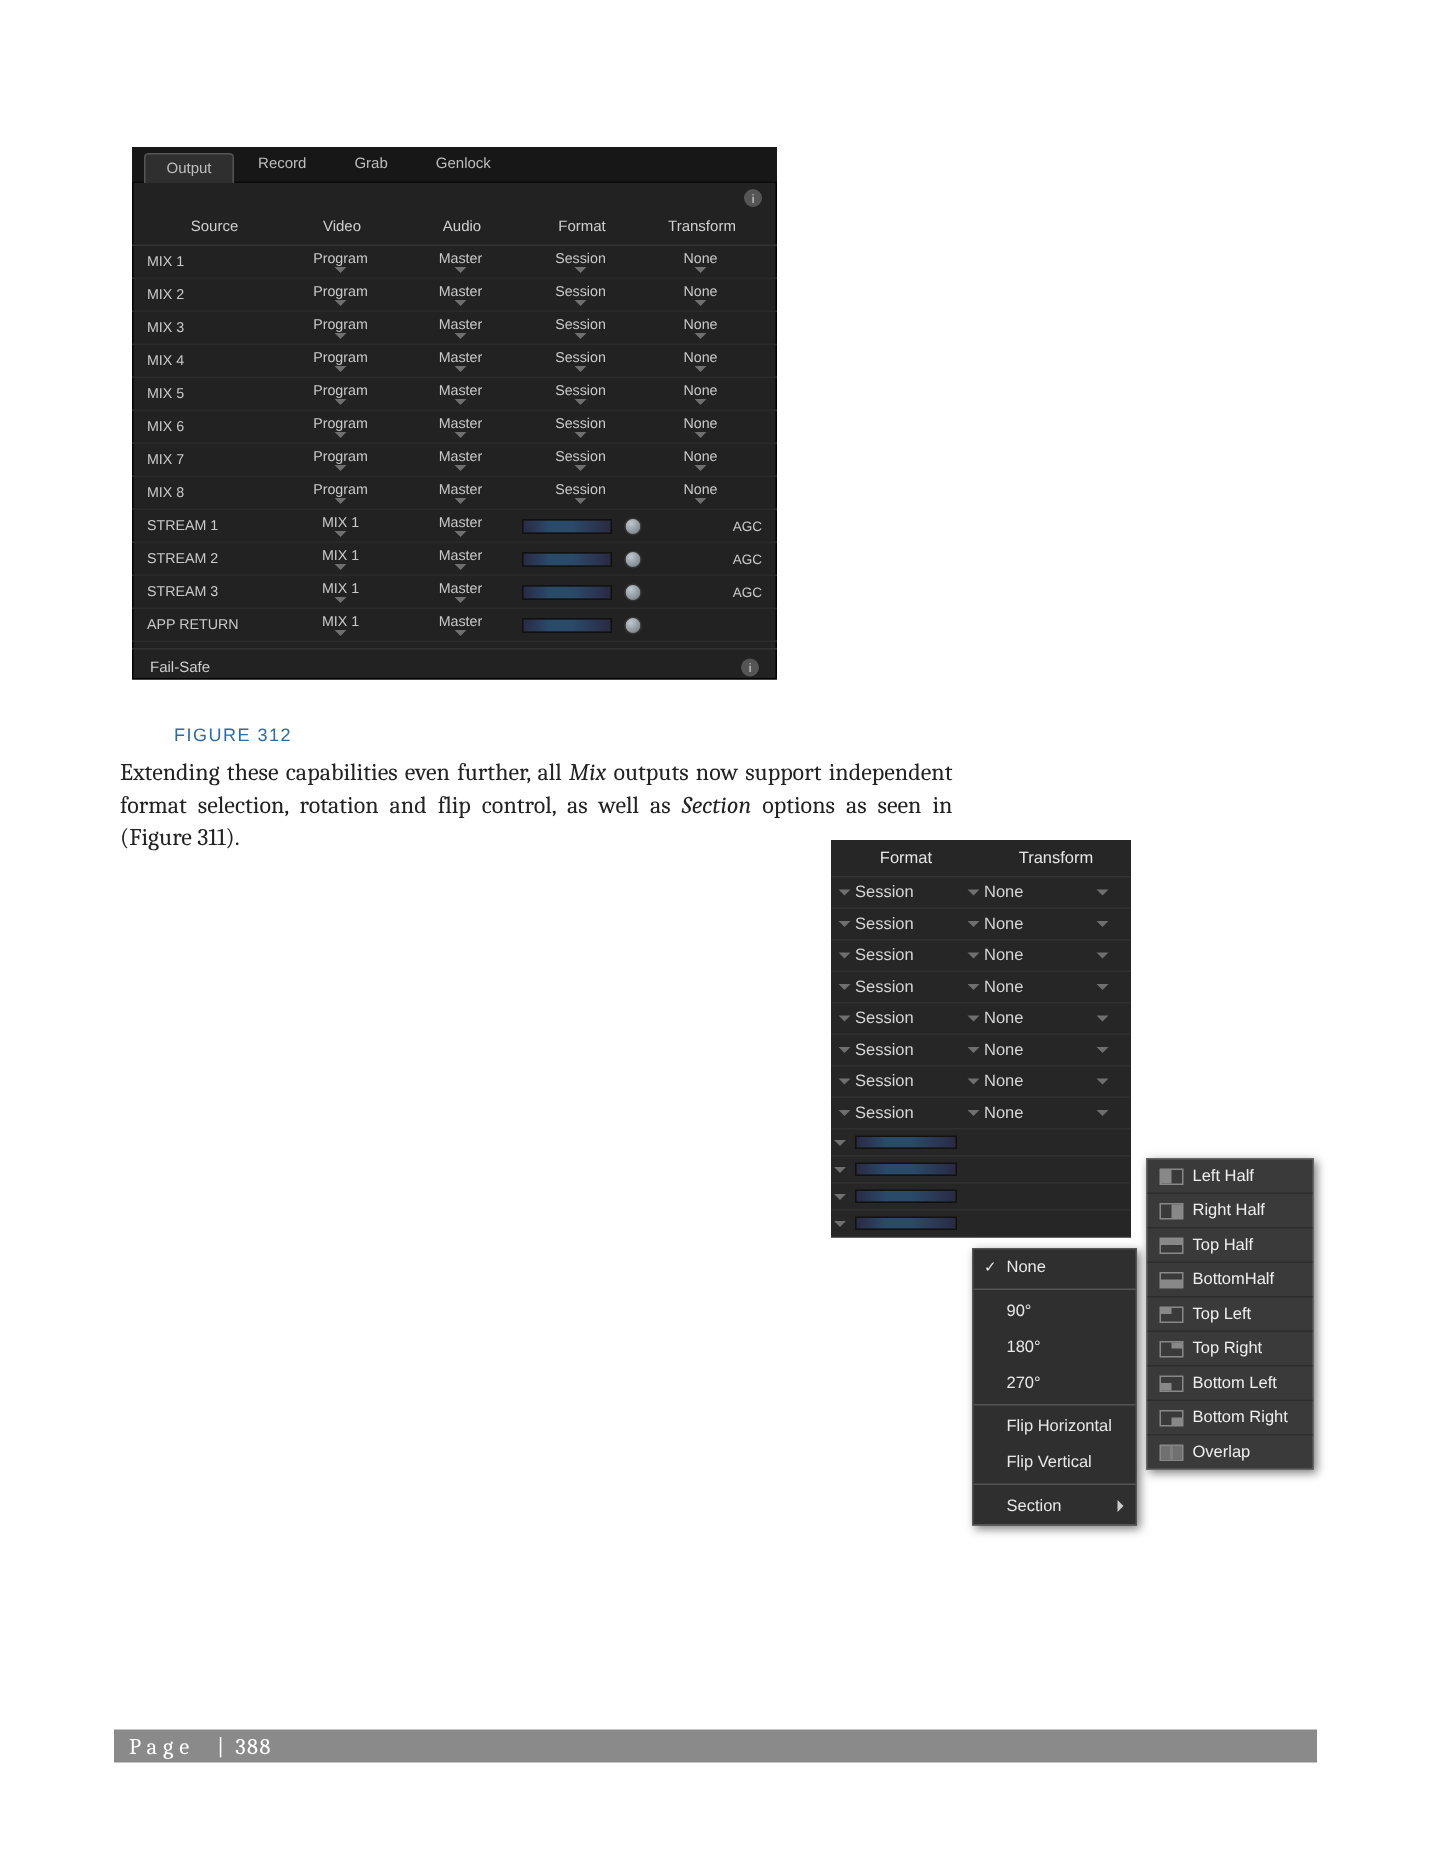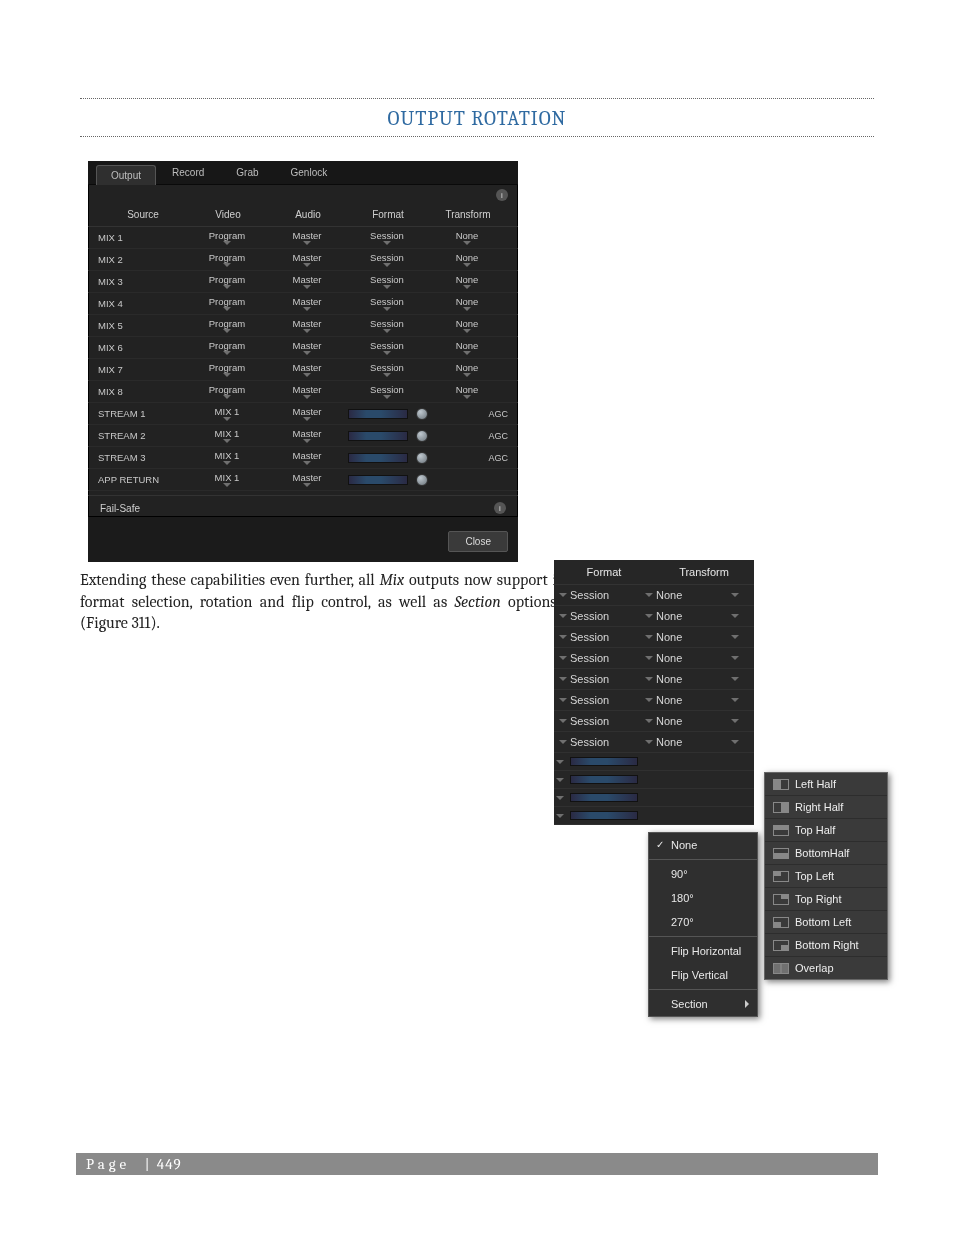--- a/index.html
+++ b/index.html
@@ -197,21 +197,21 @@
   .tfmenu .mi .chk { position:absolute; left:7px; top:6px; font-size:10px; }
   .tfmenu .mi.sub::after {
     content:""; position:absolute; right:8px; top:50%; transform:translateY(-50%);
     width:0;height:0;border-top:4px solid transparent;border-bottom:4px solid transparent;border-left:4px solid #ccc;
   }
   .tfmenu .sep { height:1px; background:#555; margin:2px 0; }
 
   .secmenu {
     position:absolute;
     top: 212px; left: 210px;
-    width: 124px;
+    width: 112px;
     background:#3a3a3a; border:1px solid #666;
     font-size: 11px;
     box-shadow: 2px 2px 6px rgba(0,0,0,.5);
     z-index: 4;
   }
   .secmenu .smi {
     display:flex; align-items:center; gap:6px;
     padding: 5px 8px; color:#eee;
   }
   .secmenu .smi + .smi { border-top: 1px solid #2d2d2d; }
@@ -239,23 +239,20 @@
     background:#8a8a8a; color:#fff; font-family:Cambria,Georgia,serif;
     font-size:15px; padding:2px 10px; letter-spacing:4px;
   }
   .page-footer .num { letter-spacing:1px; }
 </style>
 </head>
 <body>
 
 <div class="page-pad">
 
-  <div class="sec-wrap">
-    <div class="section-heading">OUTPUT ROTATION</div>
-  </div>
 
   <div class="shot1">
     <div class="tabs">
       <div class="tab active">Output</div>
       <div class="tab">Record</div>
       <div class="tab">Grab</div>
       <div class="tab">Genlock</div>
     </div>
     <div class="info-row">
         <div class="info-dot">i</div>
@@ -491,25 +488,23 @@
           <div class="bar"></div>
           <div class="knob"></div>
         </div>
       <div></div>
     </div>
 
     <div class="sectlabel" style="display:flex;justify-content:space-between;align-items:center;border-top:1px solid #333;margin-top:4px;">
       <span>Fail-Safe</span>
       <span class="info-dot">i</span>
     </div>
-    <div class="footer">
-      <div class="closebtn">Close</div>
-    </div>
   </div>
 
+  <div class="caption">FIGURE 312</div>
 
   <div class="bodytext">
     <span>Extending these capabilities even further, all </span><em>Mix</em><span> outputs now support independent format selection, rotation and flip control, as well as </span><em>Section</em><span> options as seen in (Figure 311).</span>
   </div>
 </div>
 
 <div class="rightblock">
   <div class="shot2">
     <div class="s2head">
       <div>Format</div>
@@ -665,14 +660,14 @@
       <div class="smi">
           <span class="sicon si-ov"></span>
           <span>Overlap</span>
         </div>
     </div>
   </div>
   <div class="caption-right">FIGURE 311</div>
 </div>
 
 <div class="page-footer">
-  <span>Page</span>&nbsp;&nbsp;<span style="letter-spacing:0">|</span>&nbsp;<span class="num">449</span>
+  <span>Page</span>&nbsp;&nbsp;<span style="letter-spacing:0">|</span>&nbsp;<span class="num">388</span>
 </div>
 
 </body></html>

